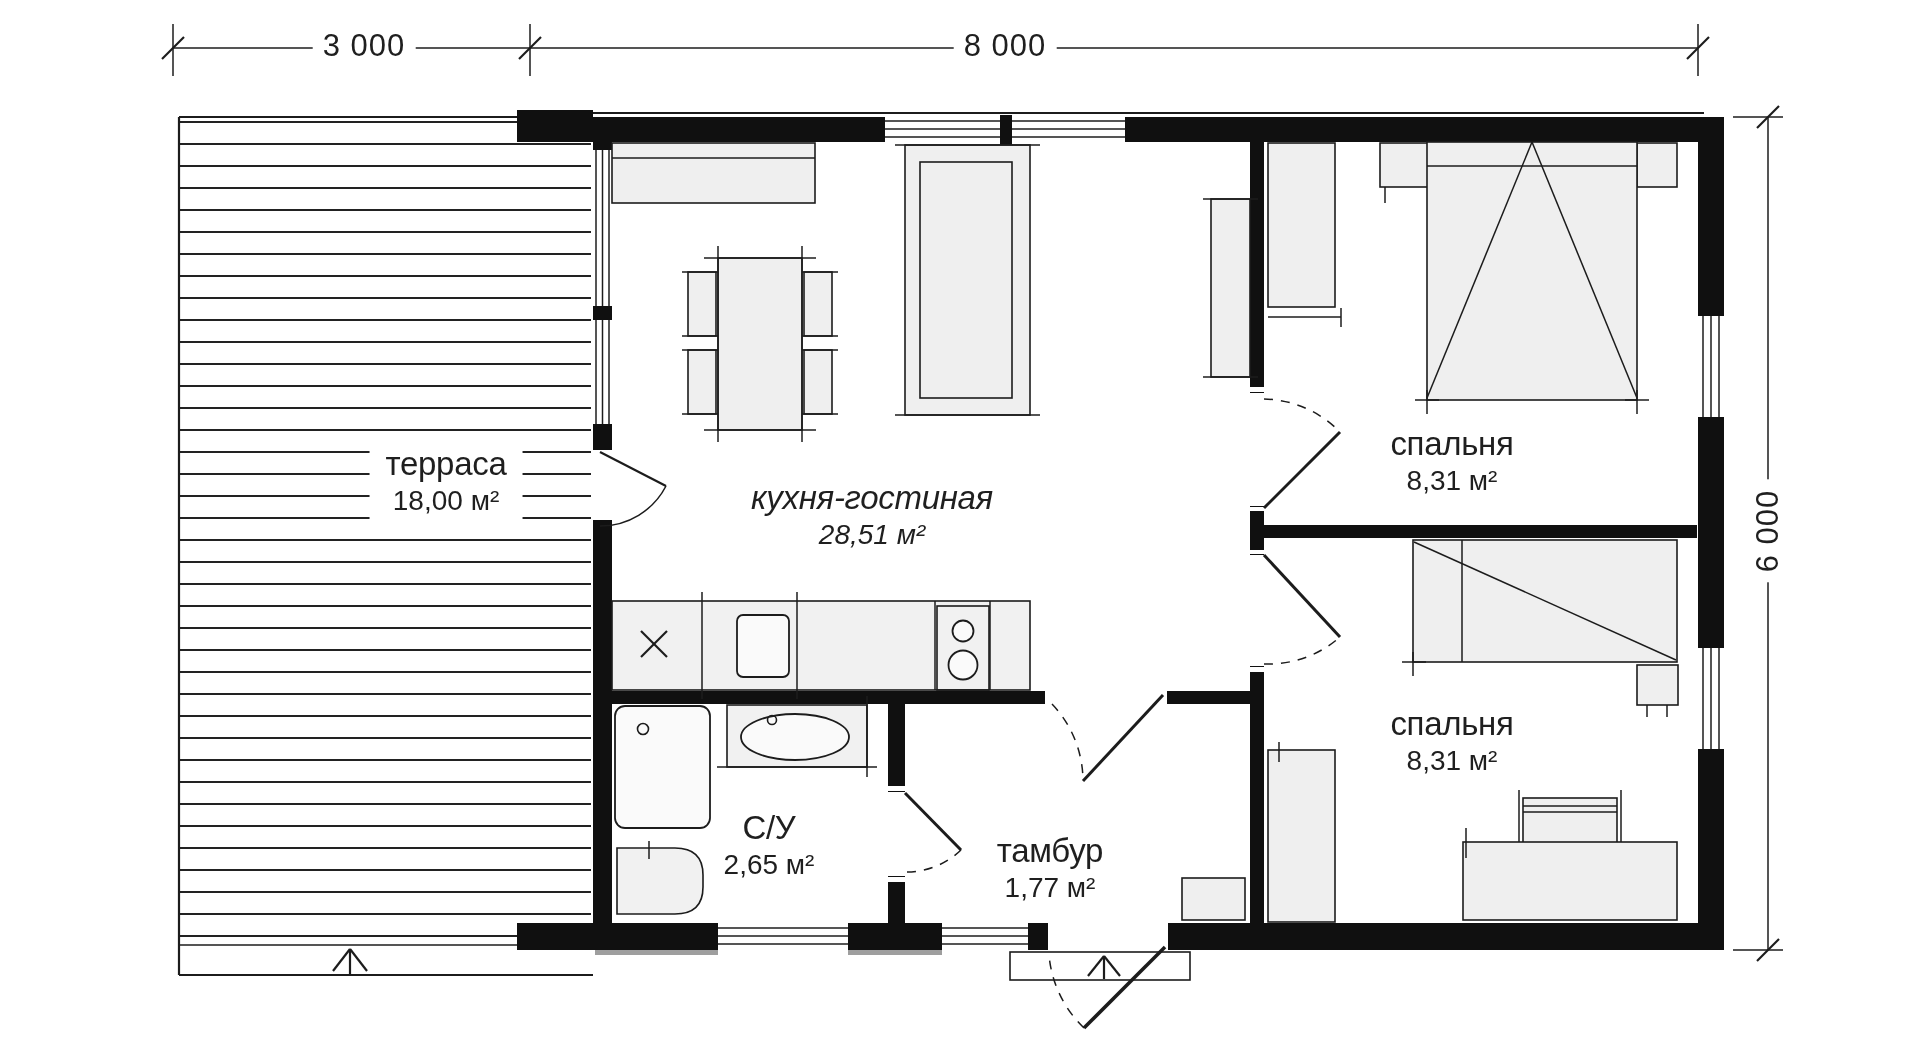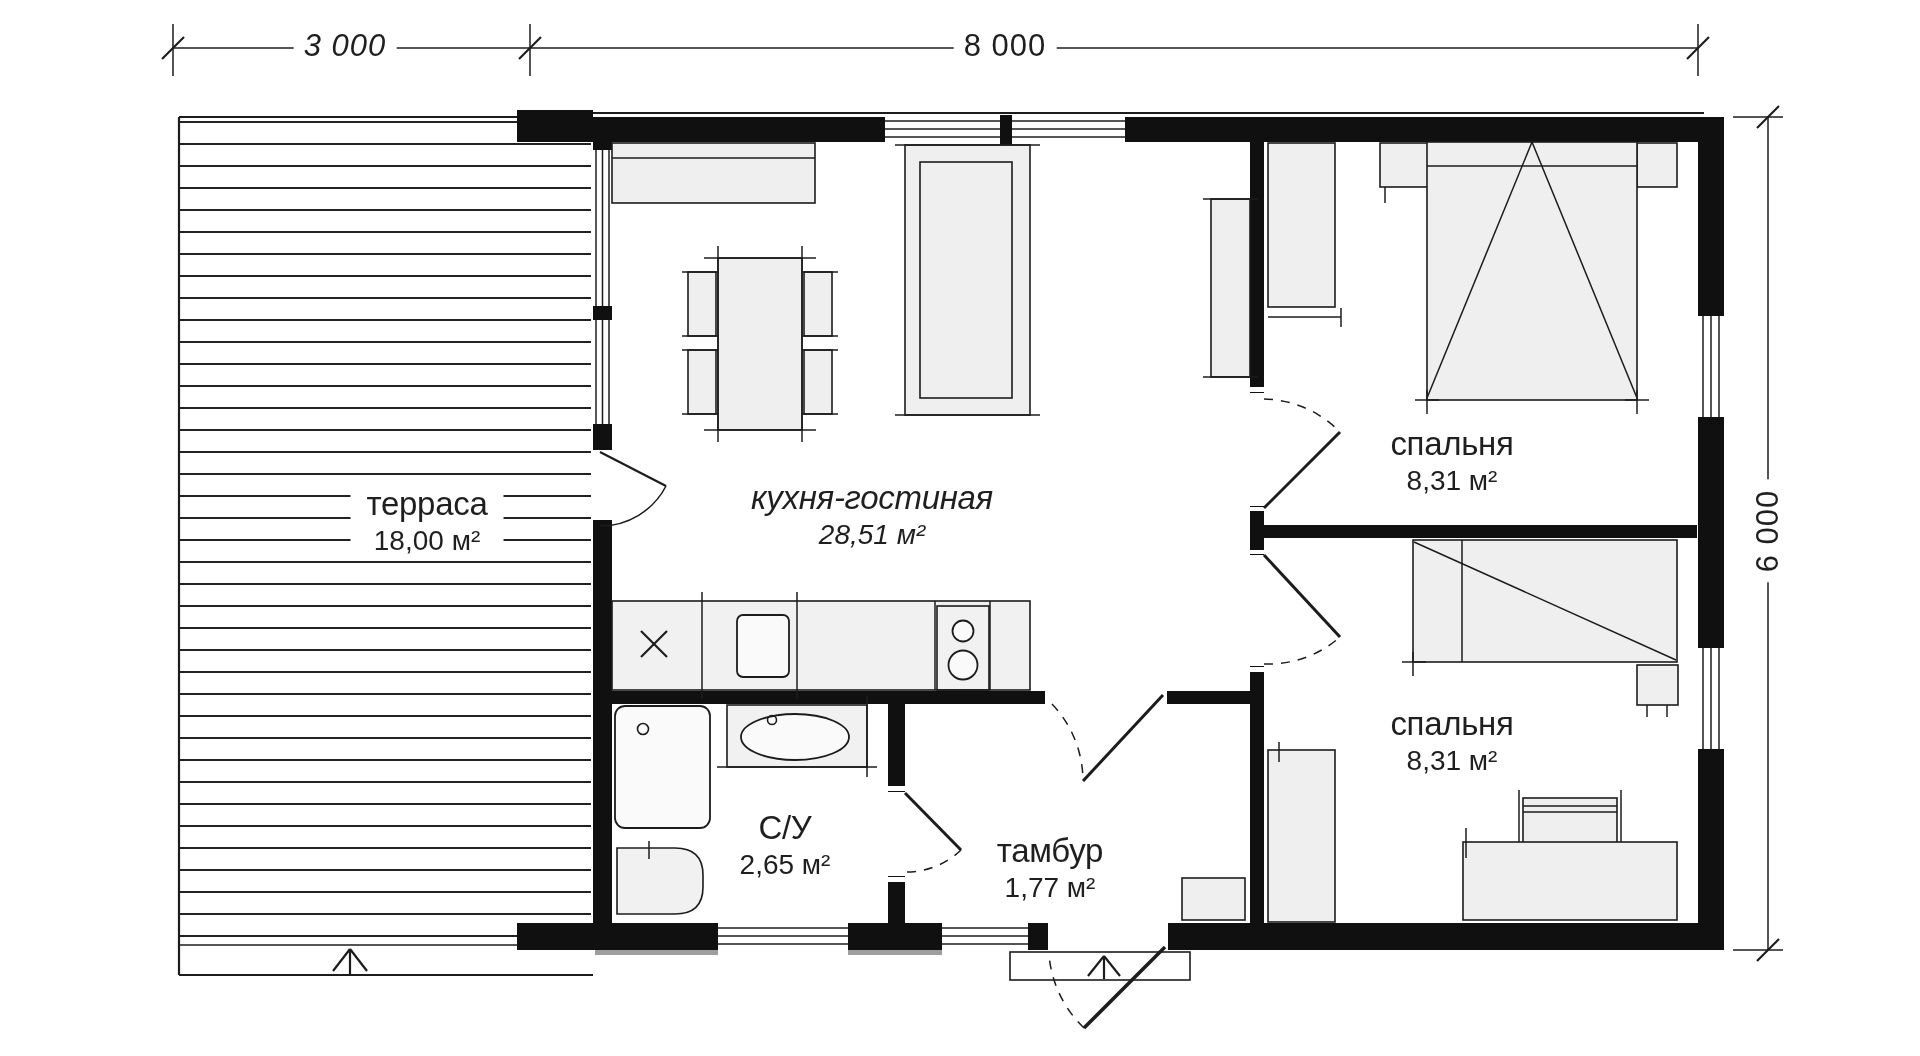--- a/index.html
+++ b/index.html
@@ -316,35 +316,35 @@
         <rect class="fur" x="1463" y="842" width="214" height="78"></rect>
         <line class="ln w15" x1="1466" y1="828" x2="1466" y2="858"></line>
       </g>
       <g>
         <rect class="fur" x="1268" y="750" width="67" height="172"></rect>
         <line class="ln w15" x1="1279" y1="742" x2="1279" y2="762"></line>
       </g>
     </g>
   </svg>
 
-  <div class="dim" style="left:345px;top:46px;font-style:italic;">3 000</div>
+  <div class="dim" style="left:364px;top:46px;">3 000</div>
   <div class="dim" style="left:1005px;top:46px;">8 000</div>
   <div class="dim rot" style="left:1768px;top:531px;">6 000</div>
 
-  <div class="lbl halo" style="left:427px;top:481px;margin-top:40px;">
+  <div class="lbl halo" style="left:446px;top:481px;">
     <span class="room-name">терраса</span>
     <span class="room-area">18,00 м²</span>
   </div>
 
   <div class="lbl" style="left:872px;top:515px;font-style:italic;">
     <span class="room-name">кухня-гостиная</span>
     <span class="room-area">28,51 м²</span>
   </div>
 
-  <div class="lbl" style="left:785px;top:845px;">
+  <div class="lbl" style="left:769px;top:845px;">
     <span class="room-name">С/У</span>
     <span class="room-area">2,65 м²</span>
   </div>
 
   <div class="lbl" style="left:1050px;top:828px;margin-top:40px;">
     <span class="room-name">тамбур</span>
     <span class="room-area">1,77 м²</span>
   </div>
 
   <div class="lbl" style="left:1452px;top:461px;">

